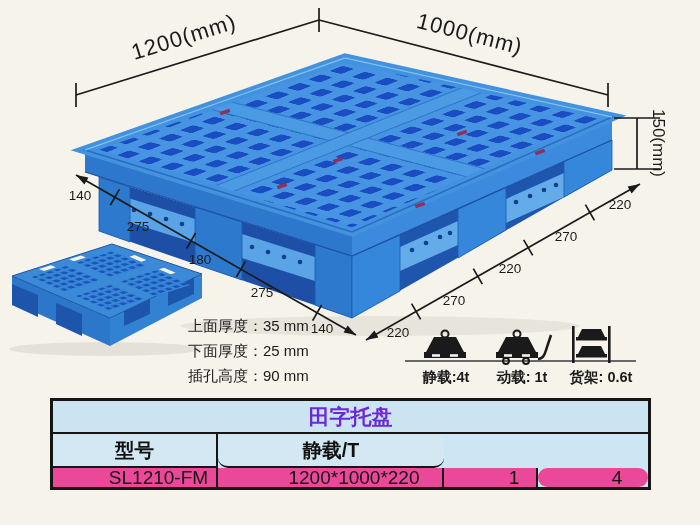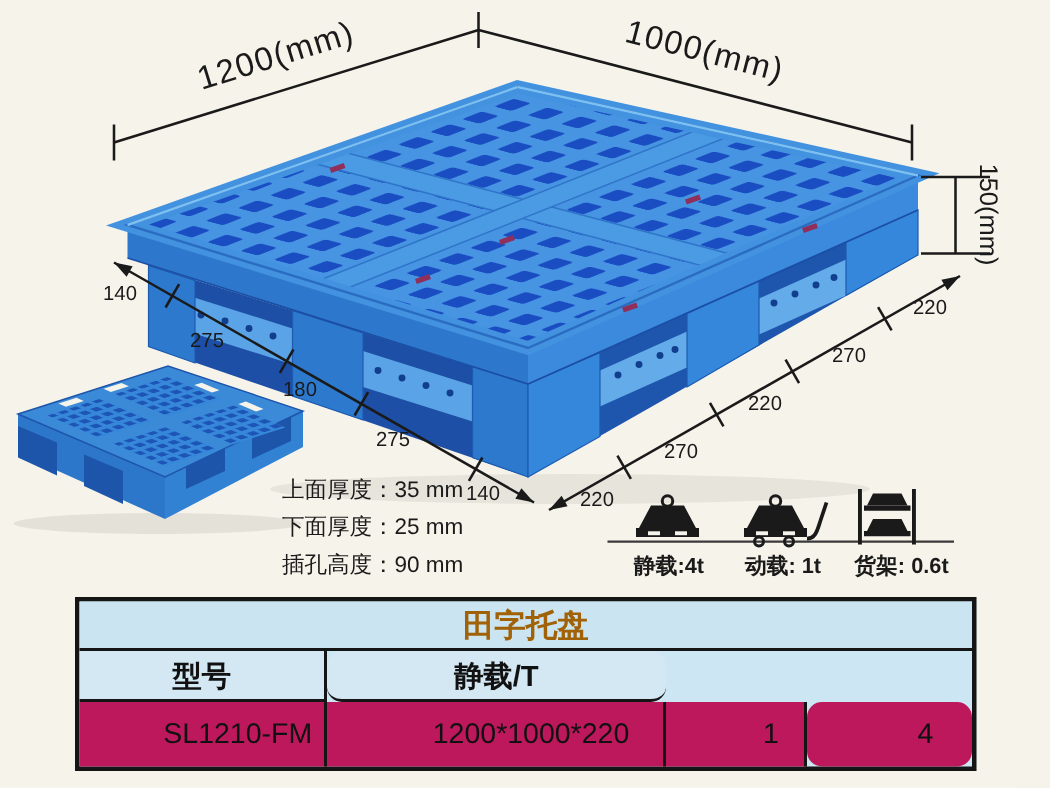--- a/index.html
+++ b/index.html
@@ -7,28 +7,28 @@
   .stage{position:relative;width:700px;height:525px;background:#f6f3ea;overflow:hidden;}
   .stage svg{position:absolute;left:0;top:0;}
   svg text{fill:#1a1a1a;font-family:"Liberation Sans", sans-serif;}
   .dim-num{font-size:13.5px;font-weight:500;}
   .dim-big{font-size:22px;letter-spacing:1px;}
   .spec-line{font-size:15px;font-weight:500;}
   .load-label{font-size:14.5px;font-weight:700;}
   .spec-table{position:absolute;left:50px;top:398px;width:595px;border:3px solid #151515;
               background:#cde6f3;box-sizing:content-box;}
   .t-title{height:31px;border-bottom:2px solid #151515;display:flex;align-items:center;
-           justify-content:center;font-size:21px;font-weight:700;background:#cae4f2;color:#a16207;}
+           justify-content:center;font-size:21px;font-weight:700;background:#cae4f2;color:#6d28d9;}
   .t-row{display:grid;grid-template-columns:165px 226px 94px 110px;}
   .t-cell{display:flex;align-items:center;justify-content:center;color:#111;
           border-right:2px solid #151515;box-sizing:border-box;}
   .t-cell:last-child{border-right:none;border-radius:10px;}
   .t-head .t-cell{height:34px;border-bottom:2px solid #151515;font-size:19.5px;font-weight:600;
                   background:#d3e8f3;}
-  .t-data .t-cell{height:43px;font-size:19px;font-weight:500;background:#be185d;padding-left:48px;}
+  .t-data .t-cell{height:19px;font-size:19px;font-weight:500;background:#ec4899;padding-left:48px;}
 </style>
 </head>
 <body>
 
 <div class="stage">
 
 <svg width="700" height="525" viewBox="0 0 700 525">
   <defs>
     <pattern id="deckPat" width="23" height="23" patternUnits="userSpaceOnUse" patternTransform="matrix(0.929,-0.368,0.967,0.254,85,150)">
       <rect width="23" height="23" fill="#4694e2"></rect>

